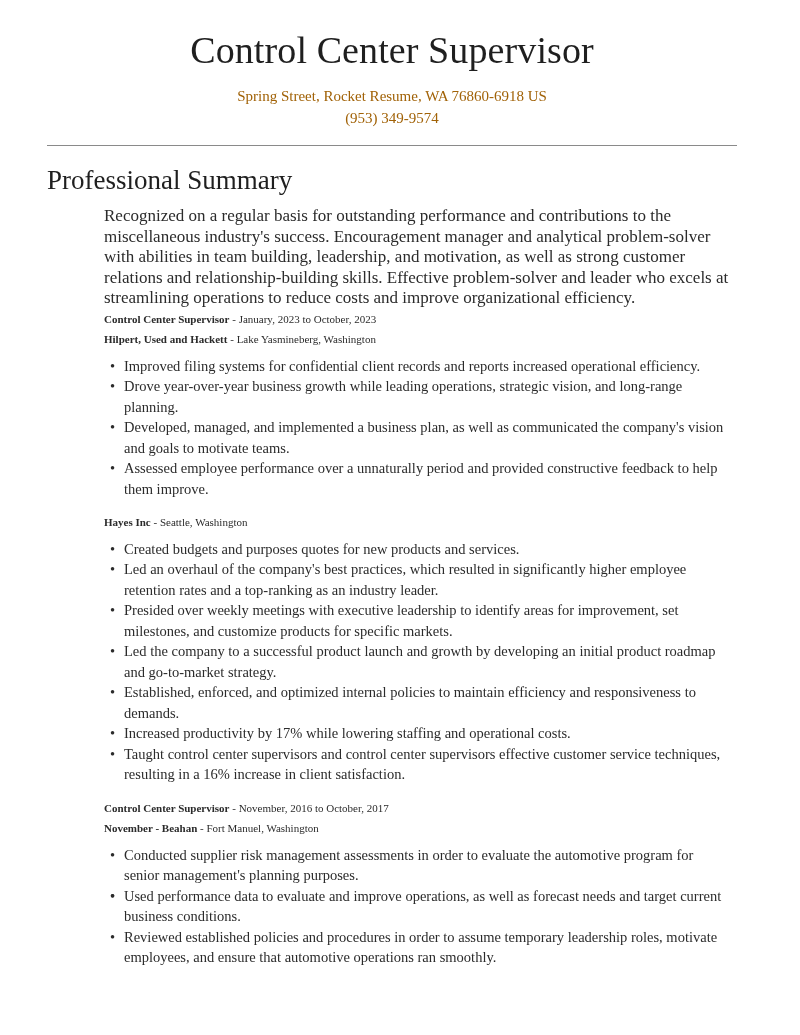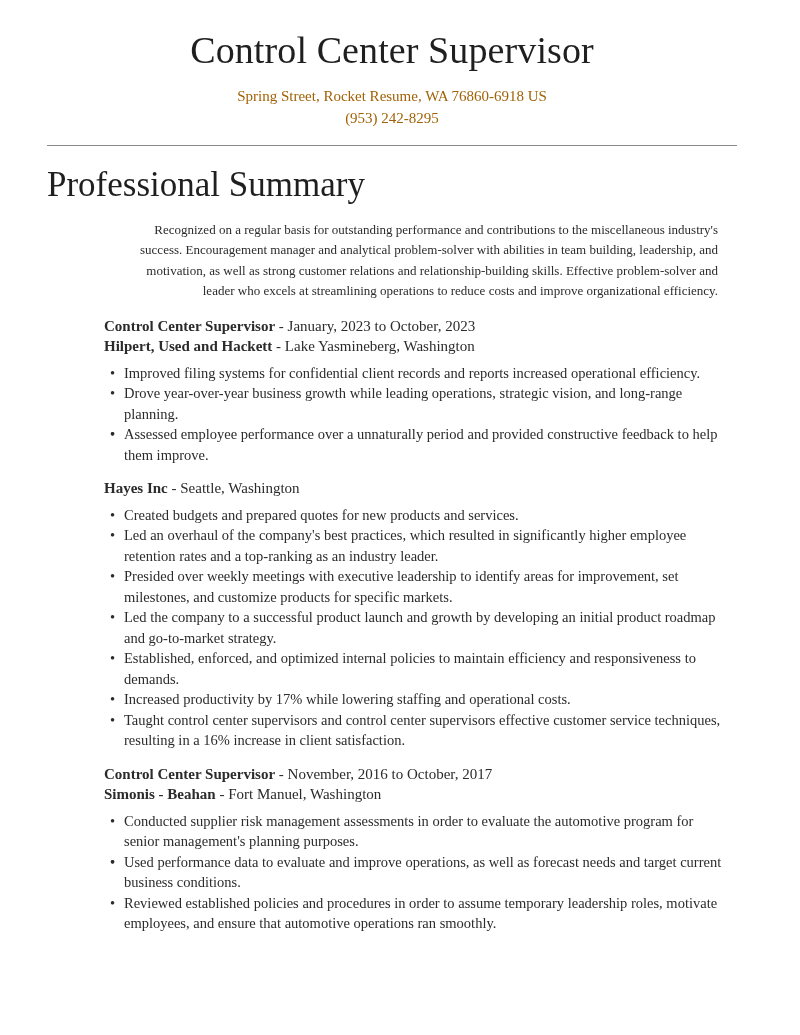--- a/index.html
+++ b/index.html
@@ -49,44 +49,44 @@
     border-top: 1px solid #8a8a8a;
     margin: 16px 47px 0 47px;
     height: 0;
   }
 
   
   .section {
     padding: 0 47px;
   }
   .section-title {
-    font-size: 35px;
+    font-size: 27px;
     font-weight: normal;
     line-height: 1.2;
     margin: 18px 0 10px 0;
     color: #1f1f1f;
   }
   .section-body {
     padding-left: 57px;
     padding-right: 5px;
   }
   .summary-text {
-    font-size: 13px;
+    font-size: 17px;
     line-height: 20.5px;
-    margin: 14px;
-    text-align: right;
+    margin: 0;
+    text-align: left;
     max-width: 645px;
   }
 
   
   .job {
     margin-bottom: 13px;
   }
   .job-line {
-    font-size: 15px;
+    font-size: 11px;
     line-height: 20.5px;
     white-space: nowrap;
   }
   .job-strong {
     font-weight: bold;
   }
   .job-sep {
     font-weight: normal;
   }
   .job-rest {
@@ -114,59 +114,59 @@
   }
 </style>
 </head>
 <body>
 
 <div class="page">
 
   <div class="resume-header">
     <h1 class="resume-name">Control Center Supervisor</h1>
     <p class="contact-line">Spring Street, Rocket Resume, WA 76860-6918 US</p>
-    <p class="contact-line">(953) 242-8295</p>
+    <p class="contact-line">(953) 349-9574</p>
   </div>
 
   <hr class="header-rule">
 
   <div class="section">
     <h2 class="section-title">Professional Summary</h2>
     <div class="section-body">
       <p class="summary-text">Recognized on a regular basis for outstanding performance and contributions to the miscellaneous industry's success. Encouragement manager and analytical problem-solver with abilities in team building, leadership, and motivation, as well as strong customer relations and relationship-building skills. Effective problem-solver and leader who excels at streamlining operations to reduce costs and improve organizational efficiency.</p>
     </div>
   </div>
 
   <div class="section">
     <div class="section-body" id="jobs-container">
         <div class="job">
           <div class="job-line"><span class="job-strong">Control Center Supervisor</span><span class="job-sep"> - </span><span class="job-rest">January, 2023 to October, 2023</span></div>
           <div class="job-line"><span class="job-strong">Hilpert, Used and Hackett</span><span class="job-sep"> - </span><span class="job-rest">Lake Yasmineberg, Washington</span></div>
           <ul class="bullets">
             <li><span class="dot">•</span><span>Improved filing systems for confidential client records and reports increased operational efficiency.</span></li>
             <li><span class="dot">•</span><span>Drove year-over-year business growth while leading operations, strategic vision, and long-range planning.</span></li>
-            <li><span class="dot">•</span></li>
+            <li><span class="dot">•</span><span>Developed, managed, and implemented a business plan, as well as communicated the company's vision and goals to motivate teams.</span></li>
             <li><span class="dot">•</span><span>Assessed employee performance over a unnaturally period and provided constructive feedback to help them improve.</span></li>
           </ul>
         </div>
         <div class="job">
           <div class="job-line"><span class="job-strong">Hayes Inc</span><span class="job-sep"> - </span><span class="job-rest">Seattle, Washington</span></div>
           <ul class="bullets">
-            <li><span class="dot">•</span><span>Created budgets and prepared quotes for new products and services.</span></li>
+            <li><span class="dot">•</span><span>Created budgets and purposes quotes for new products and services.</span></li>
             <li><span class="dot">•</span><span>Led an overhaul of the company's best practices, which resulted in significantly higher employee retention rates and a top-ranking as an industry leader.</span></li>
             <li><span class="dot">•</span><span>Presided over weekly meetings with executive leadership to identify areas for improvement, set milestones, and customize products for specific markets.</span></li>
             <li><span class="dot">•</span><span>Led the company to a successful product launch and growth by developing an initial product roadmap and go-to-market strategy.</span></li>
             <li><span class="dot">•</span><span>Established, enforced, and optimized internal policies to maintain efficiency and responsiveness to demands.</span></li>
             <li><span class="dot">•</span><span>Increased productivity by 17% while lowering staffing and operational costs.</span></li>
             <li><span class="dot">•</span><span>Taught control center supervisors and control center supervisors effective customer service techniques, resulting in a 16% increase in client satisfaction.</span></li>
           </ul>
         </div>
         <div class="job">
           <div class="job-line"><span class="job-strong">Control Center Supervisor</span><span class="job-sep"> - </span><span class="job-rest">November, 2016 to October, 2017</span></div>
-          <div class="job-line"><span class="job-strong">Simonis - Beahan</span><span class="job-sep"> - </span><span class="job-rest">Fort Manuel, Washington</span></div>
+          <div class="job-line"><span class="job-strong">November - Beahan</span><span class="job-sep"> - </span><span class="job-rest">Fort Manuel, Washington</span></div>
           <ul class="bullets">
             <li><span class="dot">•</span><span>Conducted supplier risk management assessments in order to evaluate the automotive program for senior management's planning purposes.</span></li>
             <li><span class="dot">•</span></li>
             <li><span class="dot">•</span><span>Used performance data to evaluate and improve operations, as well as forecast needs and target current business conditions.</span></li>
             <li><span class="dot">•</span><span>Reviewed established policies and procedures in order to assume temporary leadership roles, motivate employees, and ensure that automotive operations ran smoothly.</span></li>
           </ul>
         </div>
       </div>
   </div>
 

